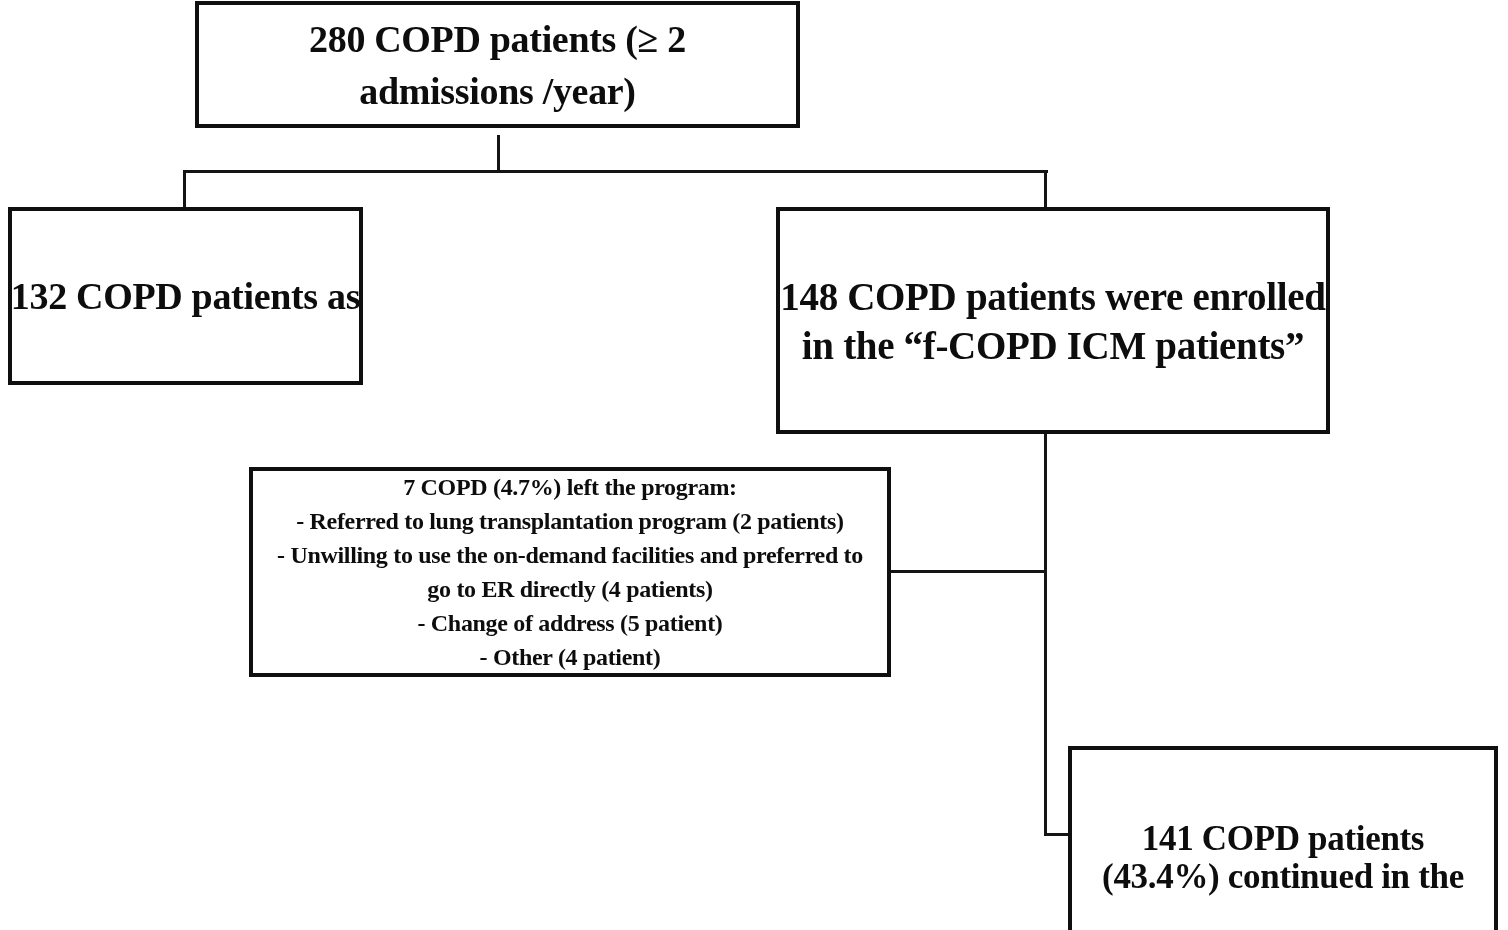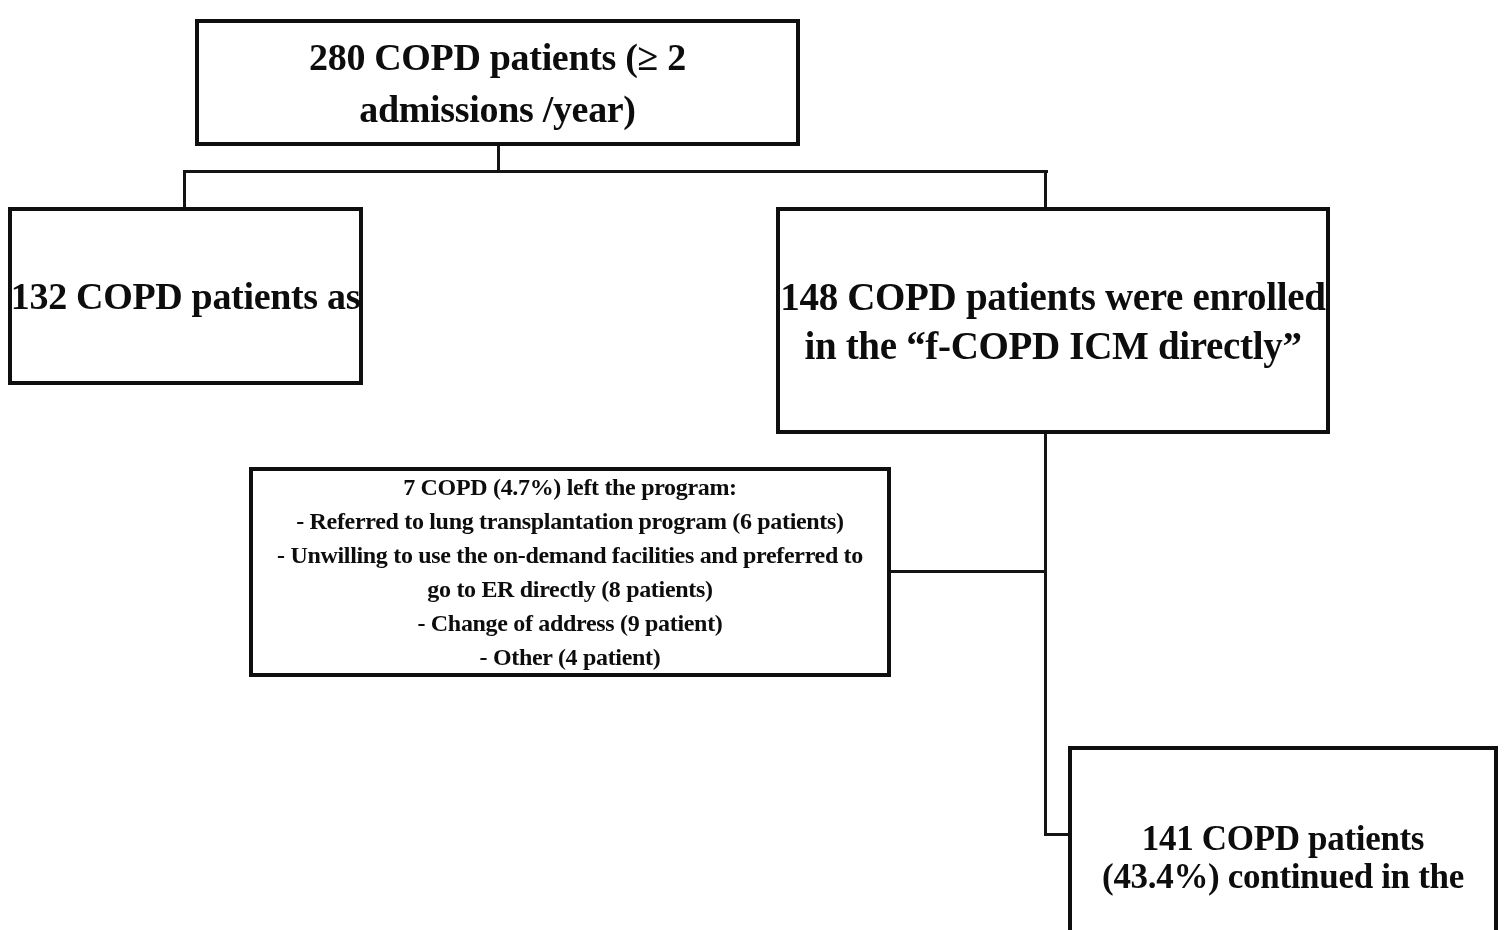--- a/index.html
+++ b/index.html
@@ -32,21 +32,21 @@
   }
   .node .txt-line {
     white-space: nowrap;
   }
   .connector {
     position: absolute;
     background: #141414;
     z-index: 1;
   }
   
-  #box-total    { left: 195px;  top: 19px;   width: 605px; height: 127px; font-size: 38px; line-height: 52px; }
+  #box-total    { left: 195px;  top: 1px;   width: 605px; height: 127px; font-size: 38px; line-height: 52px; }
   #box-controls { left: 8px;    top: 207px; width: 355px; height: 178px; font-size: 38px; line-height: 47px; }
   #box-enrolled { left: 768px;  top: 207px; width: 554px; height: 227px; font-size: 39px; line-height: 49px; margin-left: 8px; }
   #box-dropout  { left: 249px;  top: 467px; width: 642px; height: 210px; font-size: 24px; line-height: 34px; }
   #box-analysed { left: 1068px; top: 746px; width: 430px; height: 224px; font-size: 35px; line-height: 38px; }
   
   #c-stub-top    { left: 497px;  top: 135px; width: 3px;   height: 38px; }
   #c-h-main      { left: 183px;  top: 170px; width: 865px; height: 3px;  }
   #c-drop-left   { left: 183px;  top: 170px; width: 3px;   height: 38px; }
   #c-drop-right  { left: 1044px; top: 170px; width: 3px;   height: 38px; }
   #c-v-right     { left: 1044px; top: 384px; width: 3px;   height: 452px; }
@@ -70,29 +70,29 @@
     <div class="txt-line">280 COPD patients (≥ 2</div>
     <div class="txt-line">admissions /year)</div>
   </div>
 
   <div class="node" id="box-controls">
     <div class="txt-line">132 COPD patients as</div>
   </div>
 
   <div class="node" id="box-enrolled">
     <div class="txt-line">148 COPD patients were enrolled</div>
-    <div class="txt-line">in the “f-COPD ICM directly”</div>
+    <div class="txt-line">in the “f-COPD ICM patients”</div>
   </div>
 
   <div class="node" id="box-dropout">
     <div class="txt-line">7 COPD (4.7%) left the program:</div>
-    <div class="txt-line">- Referred to lung transplantation program (6 patients)</div>
+    <div class="txt-line">- Referred to lung transplantation program (2 patients)</div>
     <div class="txt-line">- Unwilling to use the on-demand facilities and preferred to</div>
-    <div class="txt-line">go to ER directly (8 patients)</div>
-    <div class="txt-line">- Change of address (9 patient)</div>
+    <div class="txt-line">go to ER directly (4 patients)</div>
+    <div class="txt-line">- Change of address (5 patient)</div>
     <div class="txt-line">- Other (4 patient)</div>
   </div>
 
   <div class="node" id="box-analysed">
     <div class="txt-line">141 COPD patients</div>
     <div class="txt-line">(43.4%) continued in the</div>
   </div>
 
 </div>
 

